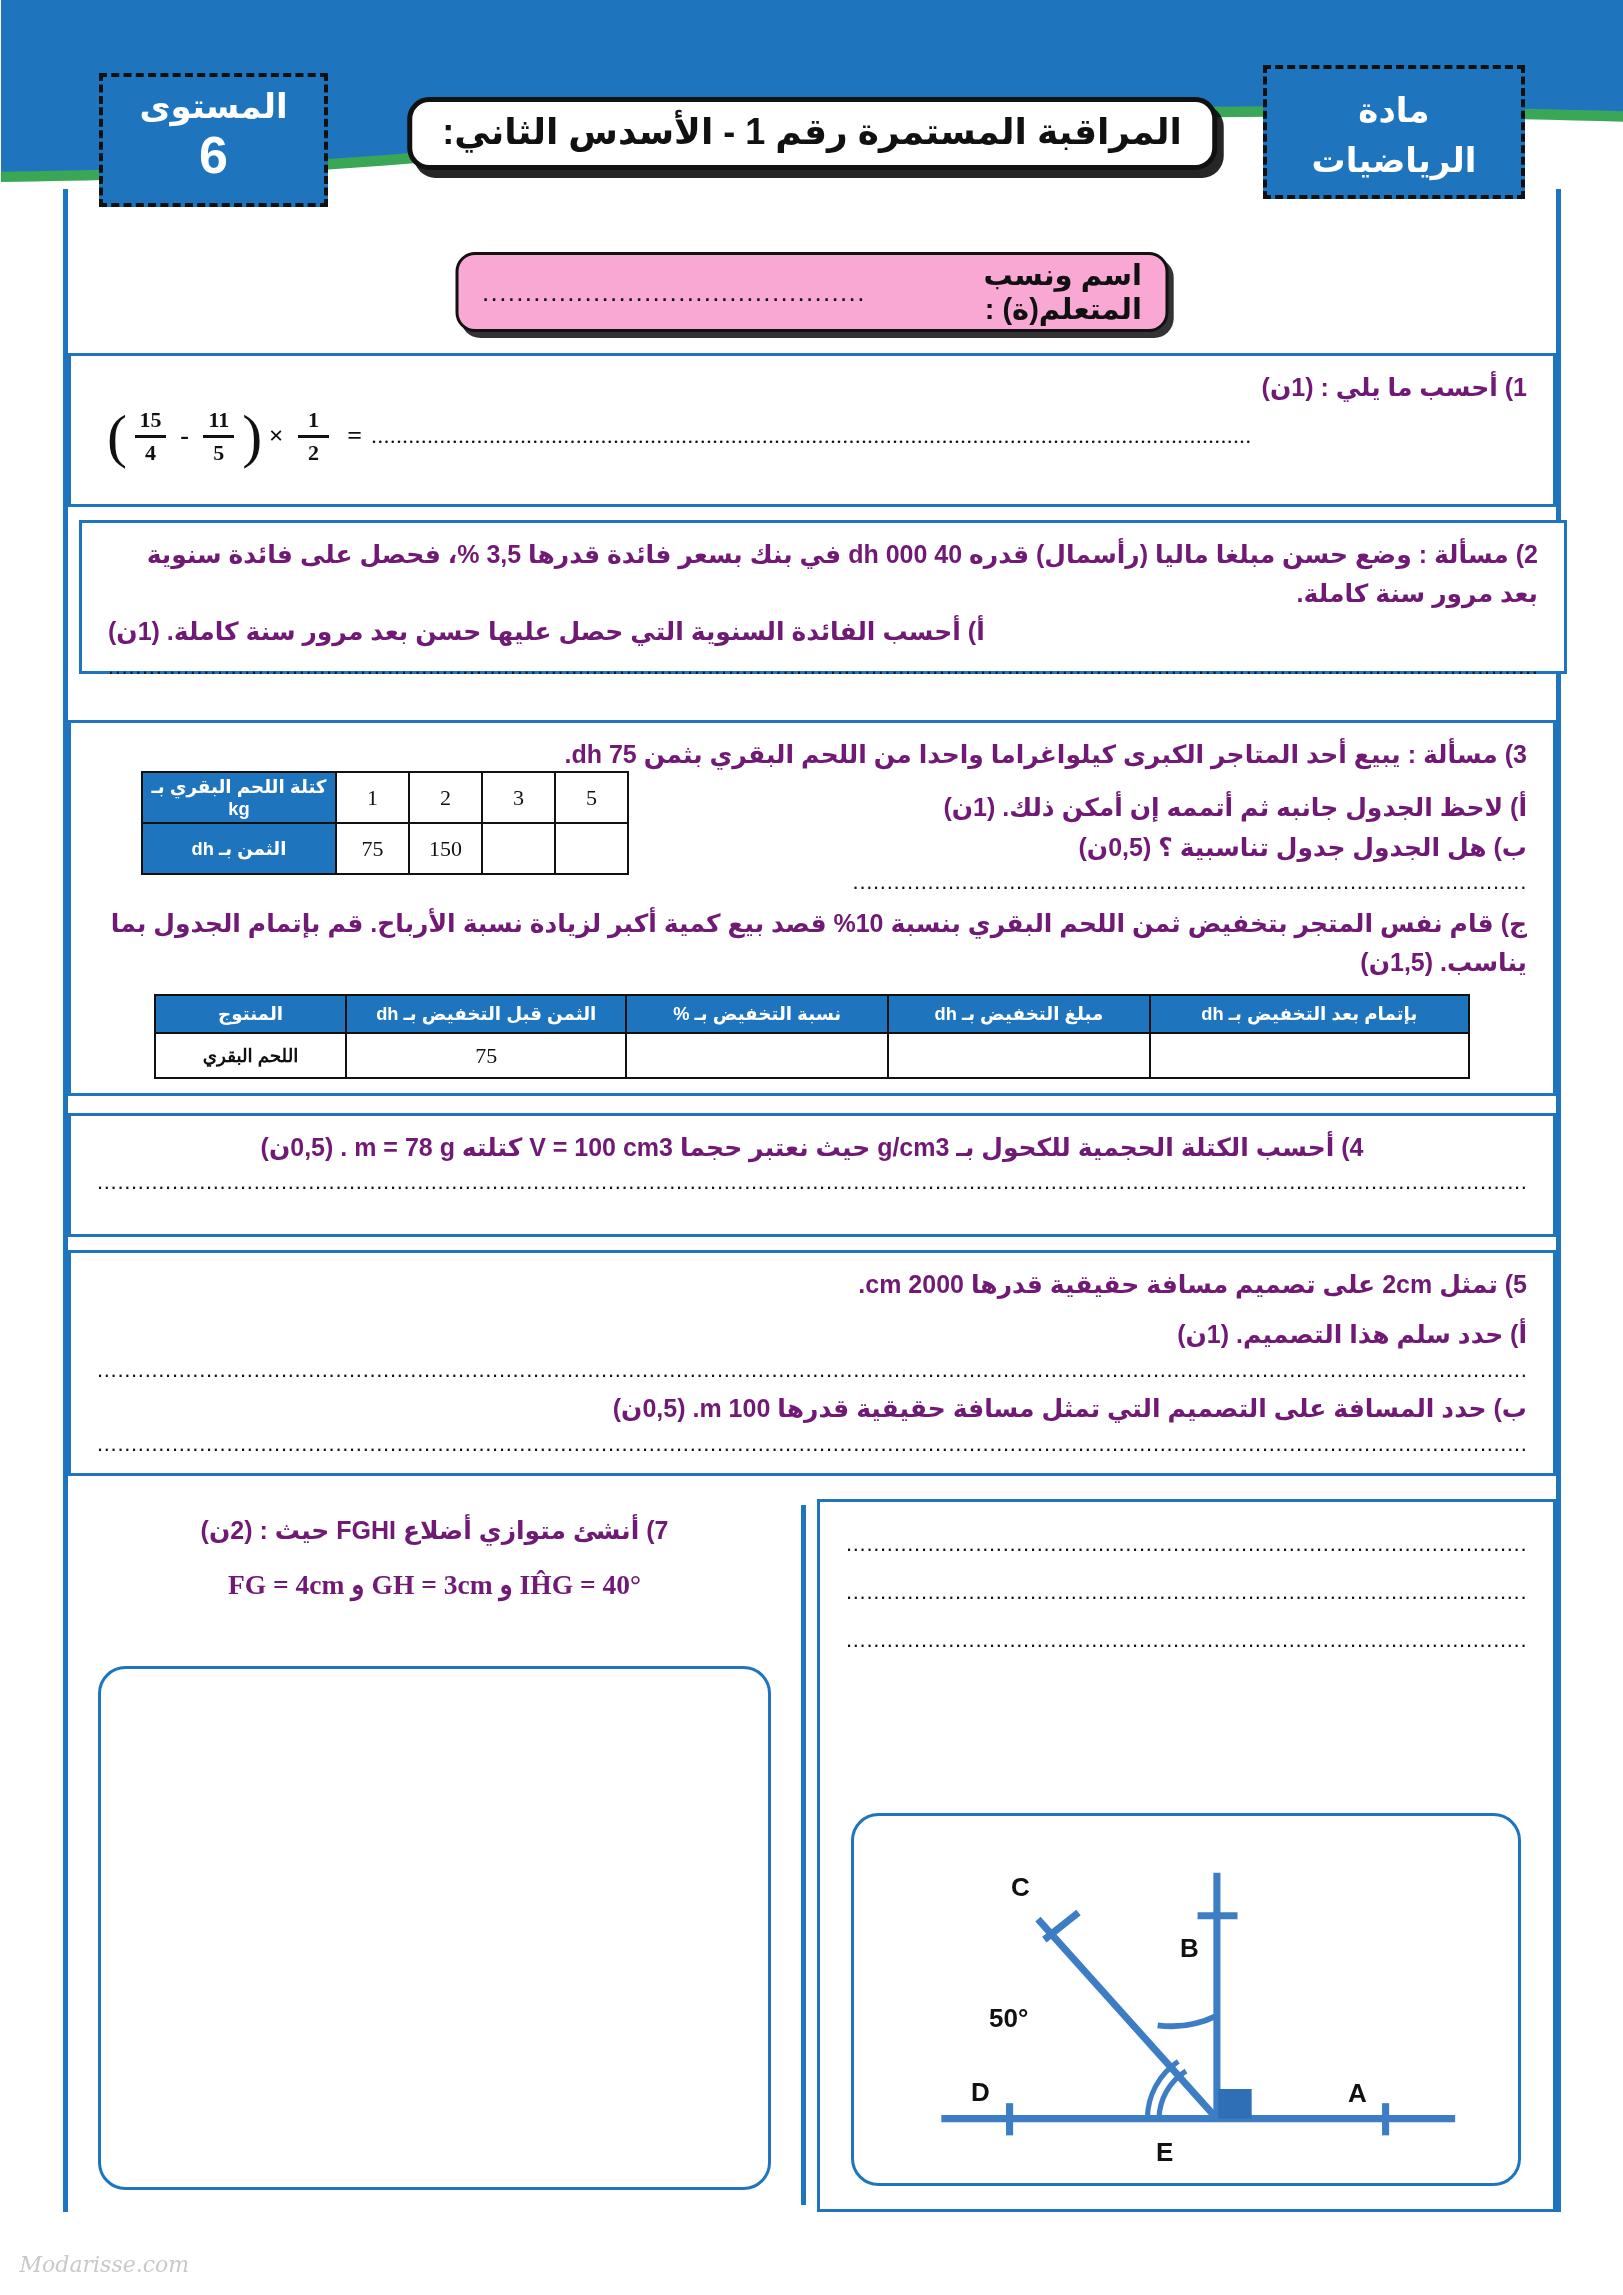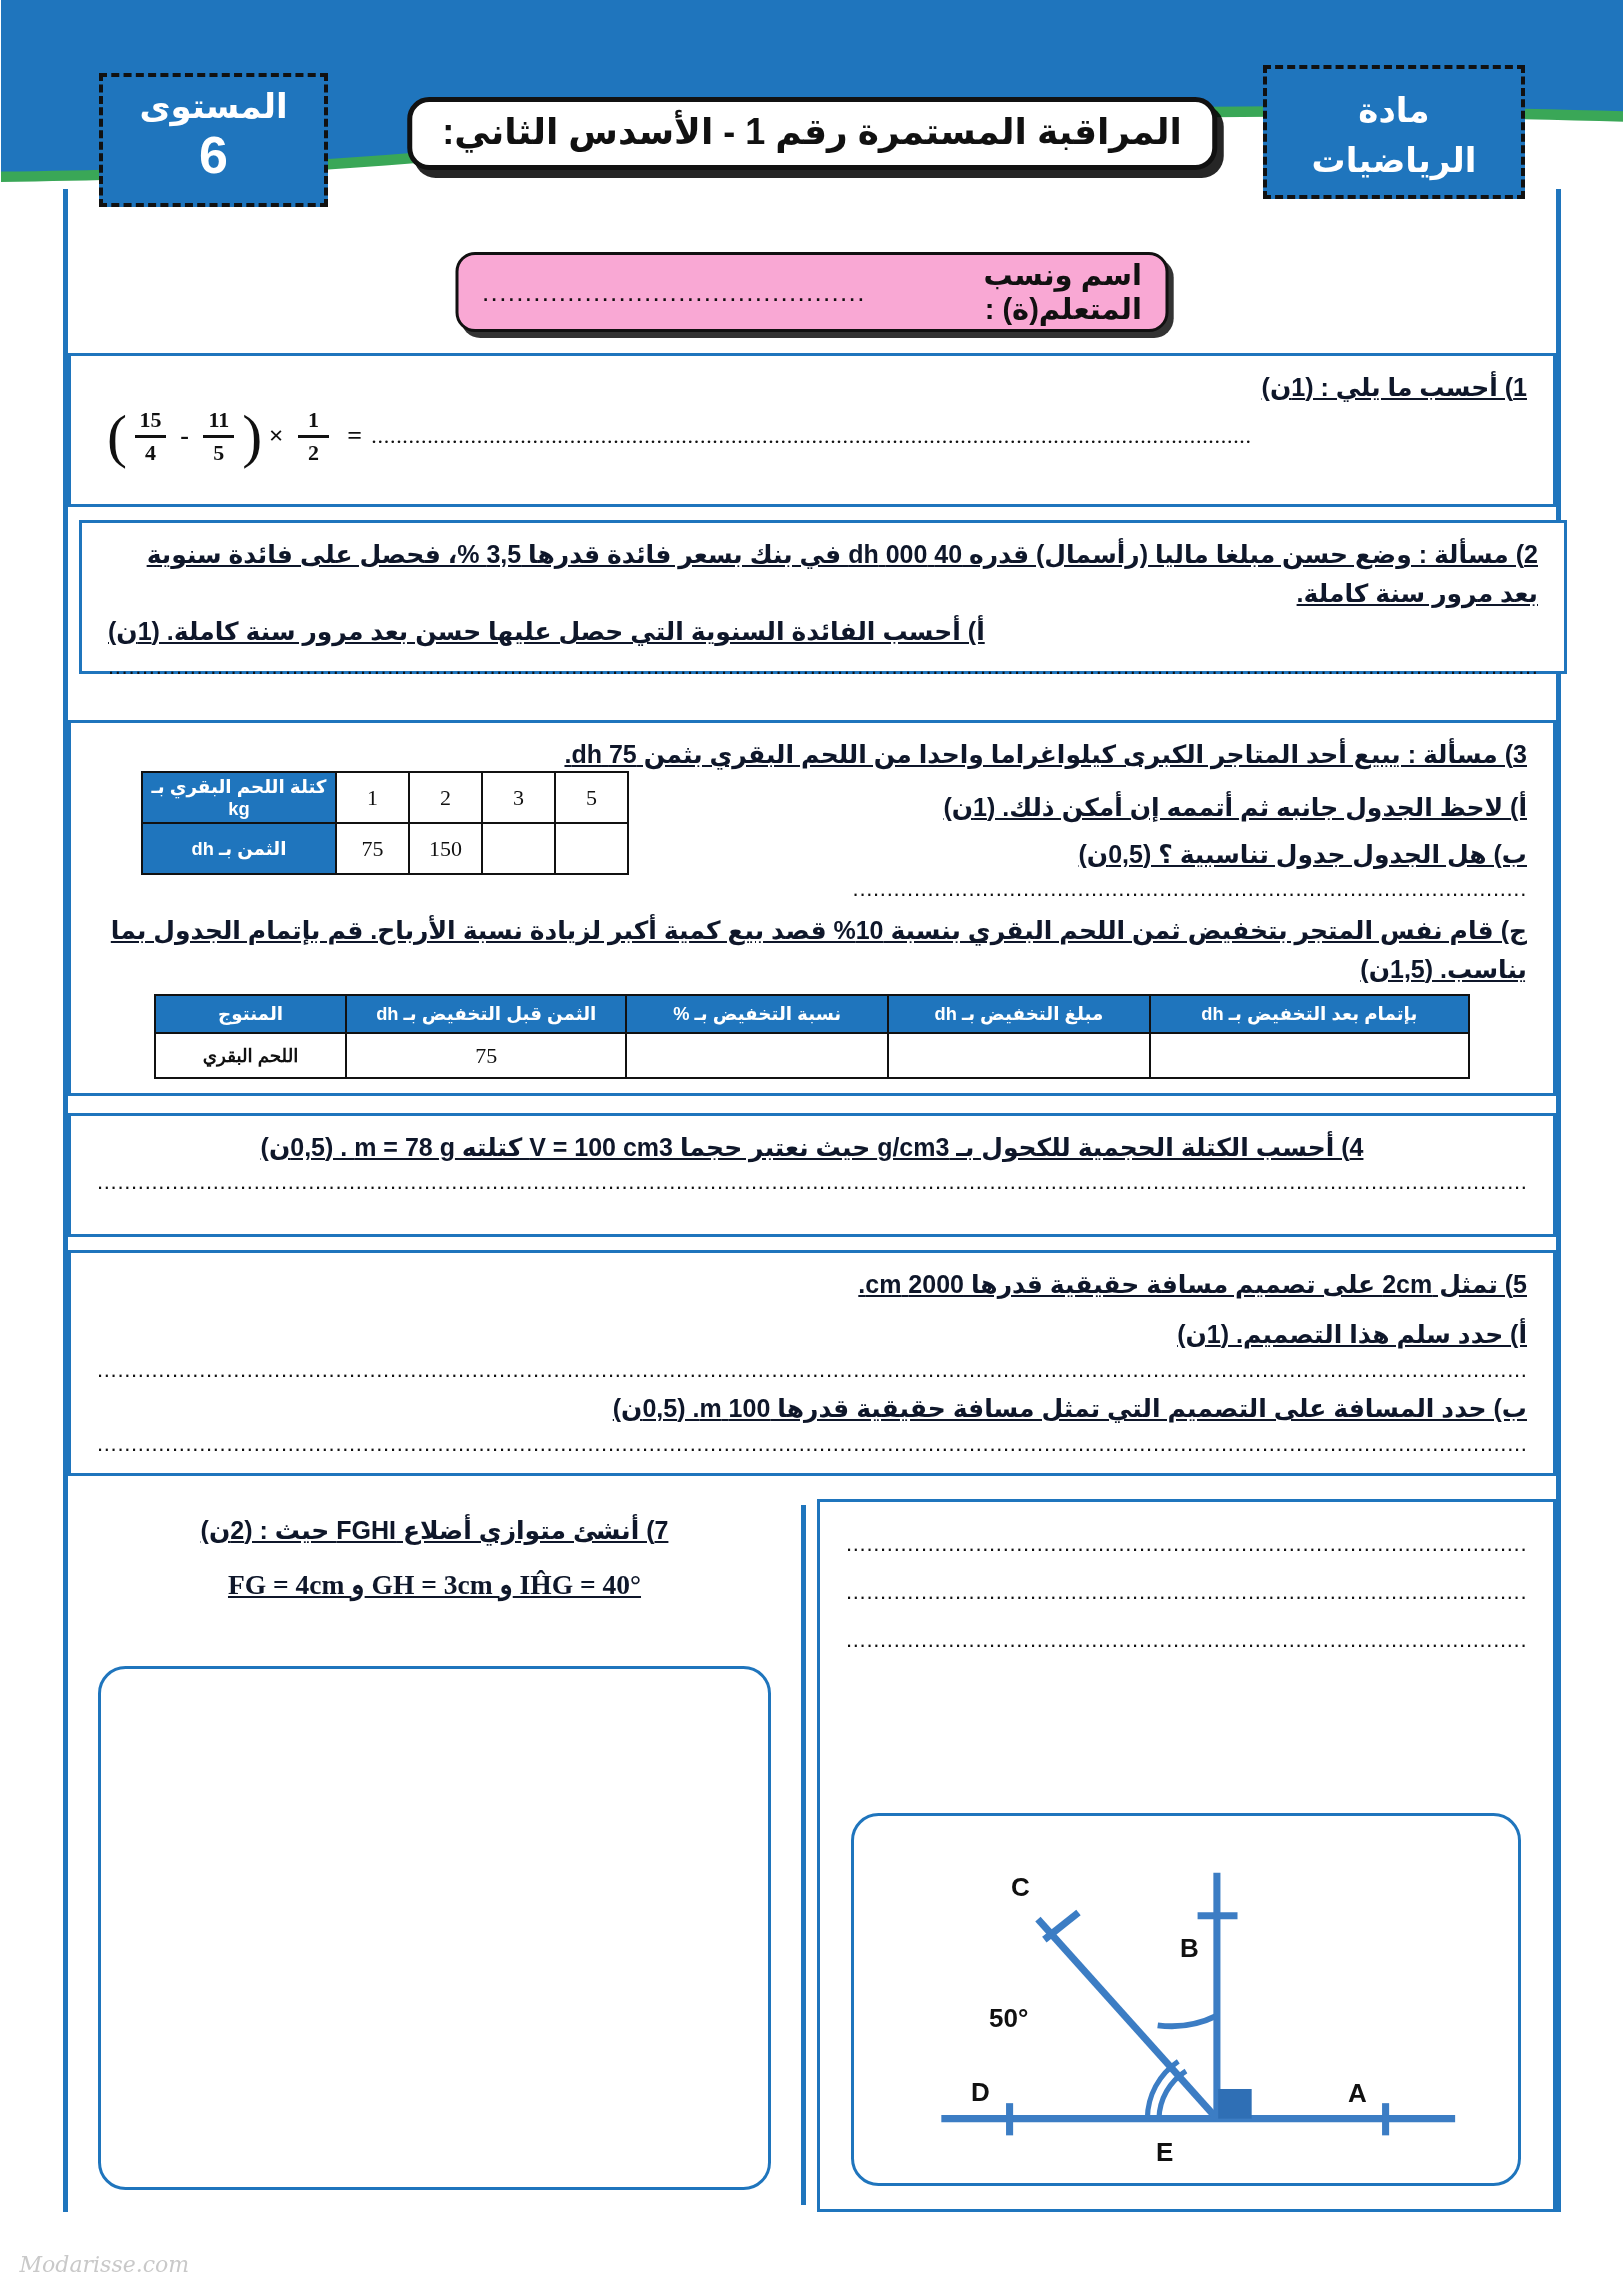--- a/index.html
+++ b/index.html
@@ -112,21 +112,21 @@
   .name-box .name-dots  { font-size: 26px; color: #111; letter-spacing: 1.3px; margin-right: 9.2px;}
 
   
   .ex {
     position: absolute;
     box-sizing: border-box;
     border: 3.9px solid #1f75bd;
     background: #ffffff;
     padding: 11.8px 26px;
   }
-  .q { font-size: 25px; font-weight: bold; color: #0f172a; line-height: 1.55; text-decoration: underline; }
+  .q { font-size: 25px; font-weight: bold; color: #701a75; line-height: 1.55; }
   .dots-line {
     font-size: 22px;
     color: #111;
     letter-spacing: 0.7px;
     overflow: hidden;
     white-space: nowrap;
     direction: ltr;
     text-align: right;
     margin-top: 2.6px;
   }
@@ -299,21 +299,21 @@
 
 <div class="ex" id="ex2">
   <div class="q">2) مسألة :  وضع حسن مبلغا ماليا (رأسمال) قدره 40 000 dh في بنك بسعر فائدة قدرها  3,5 %، فحصل على فائدة سنوية بعد مرور سنة كاملة.</div>
   <div class="q" style="text-align:left">أ) أحسب الفائدة السنوية التي حصل عليها حسن بعد مرور سنة كاملة. (1ن)</div>
   <div class="dots-line">................................................................................................................................................................................................................................</div>
 </div>
 
 <div class="ex" id="ex3">
   <div class="q">3) مسألة : يبيع أحد المتاجر الكبرى كيلواغراما واحدا من اللحم البقري بثمن 75 dh.</div>
   <div class="q" style="margin-top:14.4px">أ) لاحظ الجدول جانبه ثم أتممه إن أمكن ذلك. (1ن)</div>
-  <div class="q" style="margin-top:8px">ب) هل الجدول جدول تناسبية ؟  (0,5ن)</div>
+  <div class="q" style="margin-top:1px">ب) هل الجدول جدول تناسبية ؟  (0,5ن)</div>
   <div class="dots-line" style="width:759px">...................................................................................................</div>
   <div class="q" style="margin-top:9.2px">ج) قام نفس المتجر بتخفيض ثمن اللحم البقري بنسبة 10% قصد بيع كمية أكبر لزيادة نسبة الأرباح. قم بإتمام الجدول بما يناسب. (1,5ن)</div>
 </div>
 
 <table class="t" id="table1">
   <tbody>
       <tr>
     <td>5</td>
     <td>3</td>
     <td>2</td>

